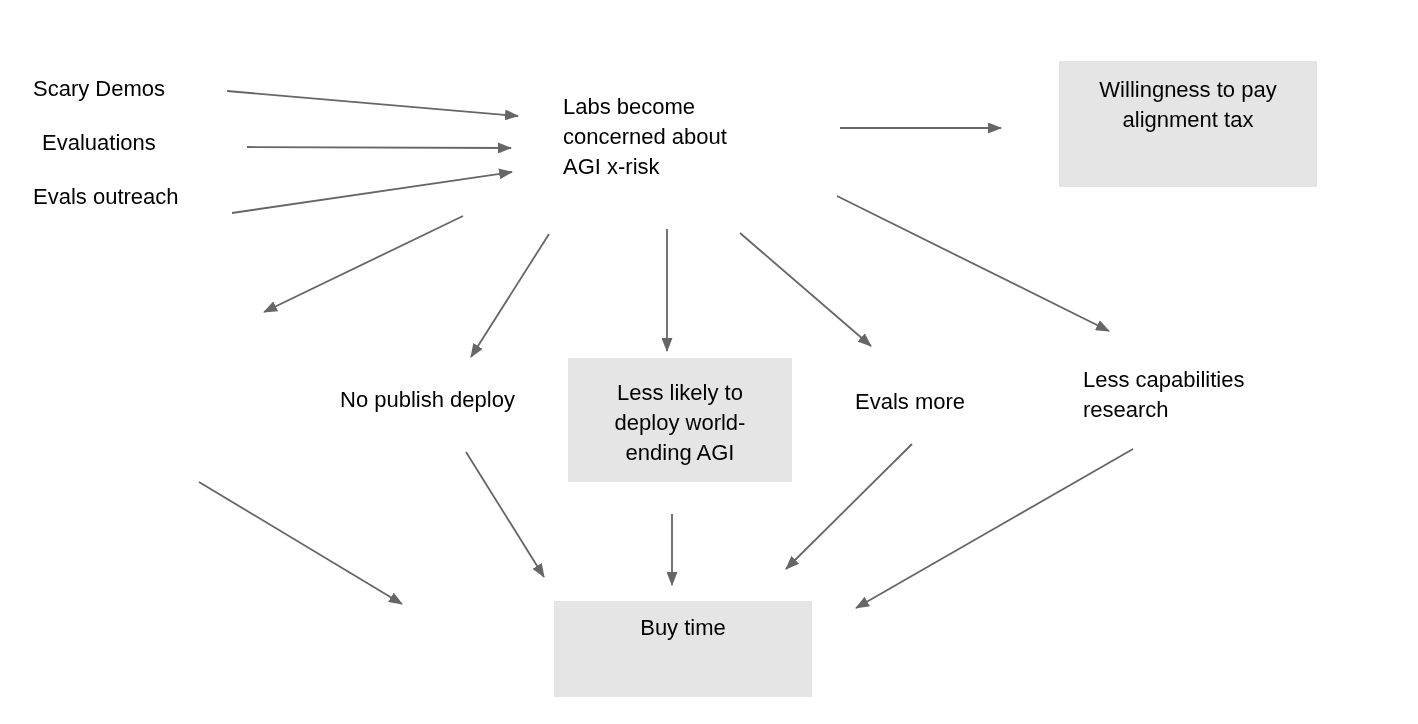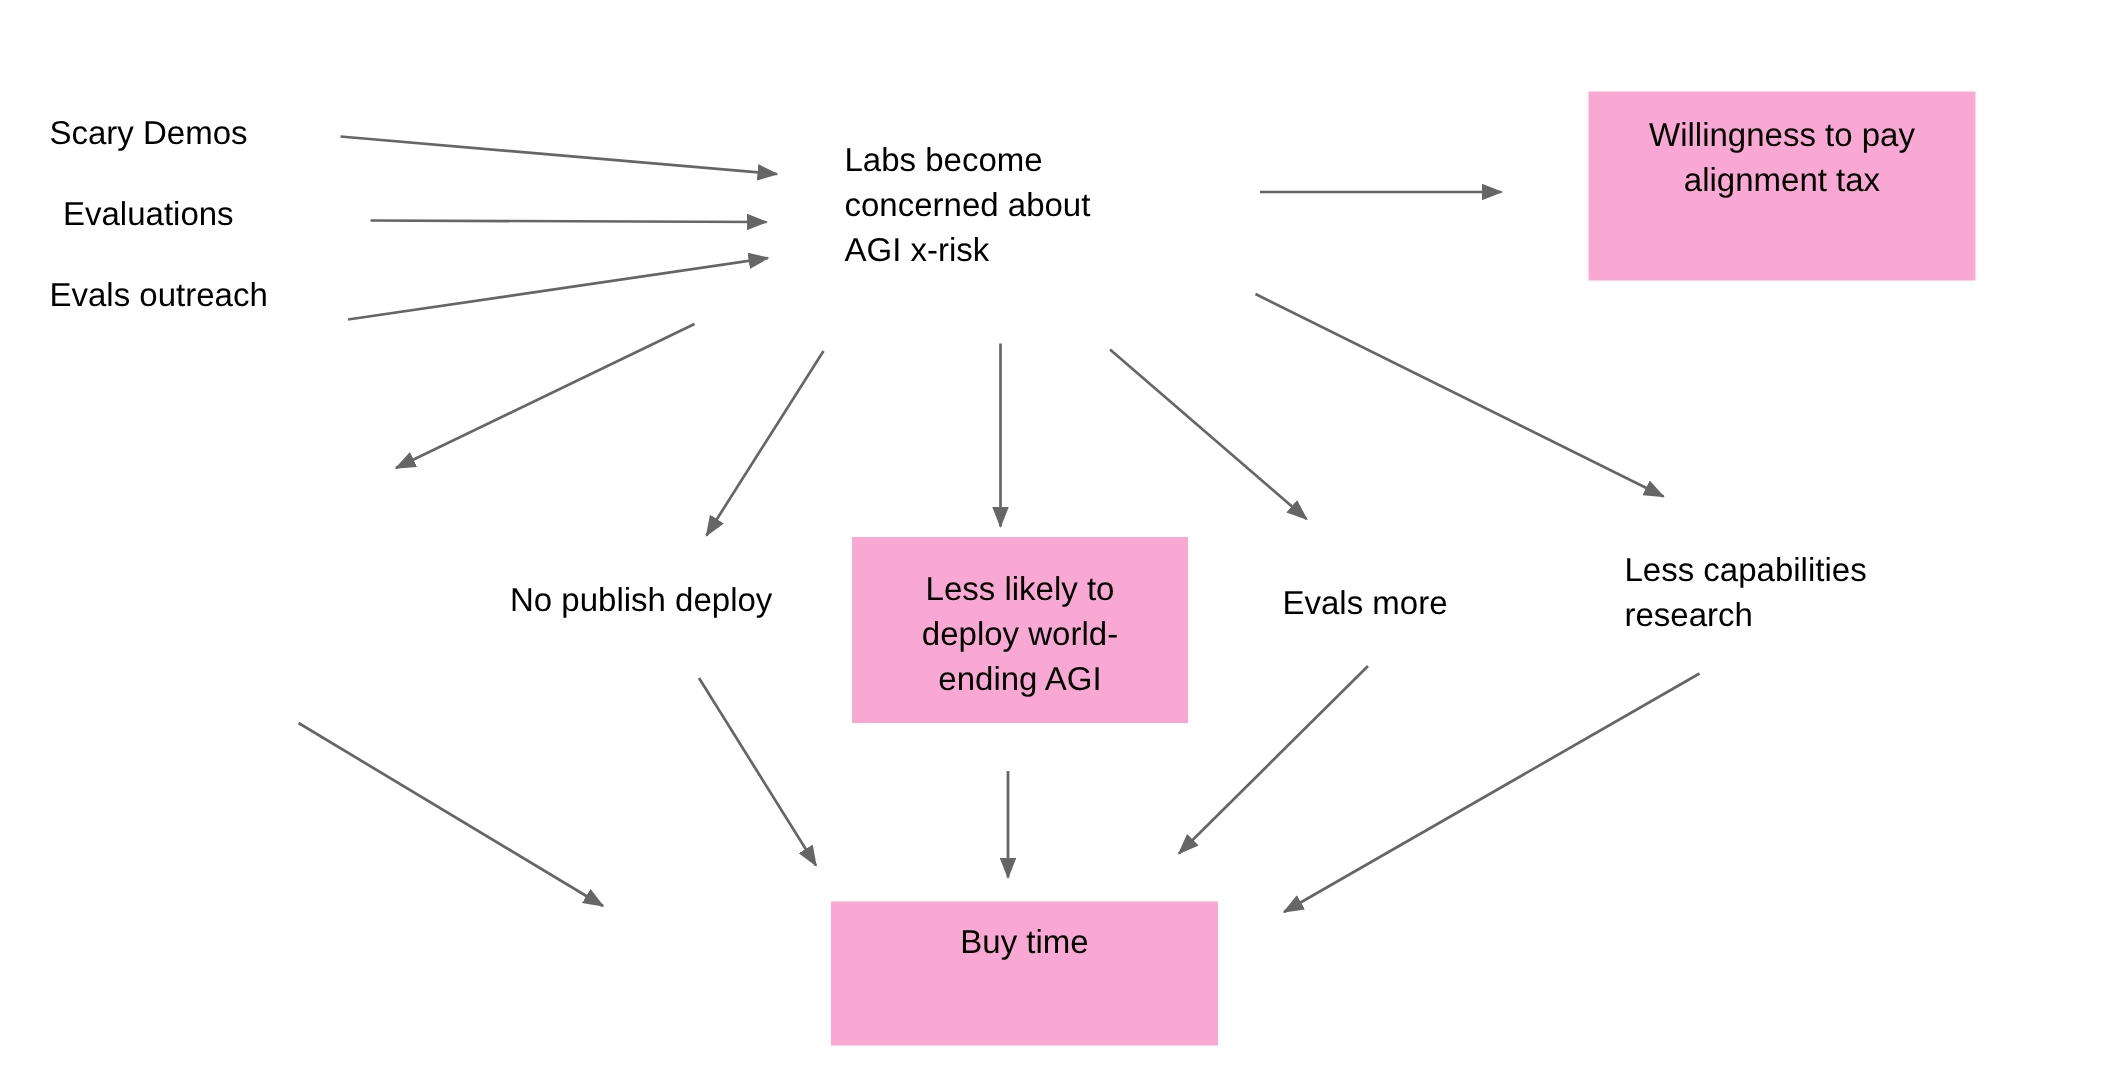--- a/index.html
+++ b/index.html
@@ -24,21 +24,21 @@
   }
   .node {
     position: absolute;
     color: #000000;
     font-size: 22px;
     line-height: 30px;
     white-space: pre-line;
     box-sizing: border-box;
   }
   .node.box {
-    background: #f9a8d4;
+    background: #e5e5e5;
     text-align: center;
   }
   .node.plain {
     background: transparent;
     text-align: left;
   }
   
   .n-scary        { left: 33px;  top: 74px;  }
   .n-evals-label  { left: 42px;  top: 128px; }
   .n-outreach     { left: 33px;  top: 182px; }

